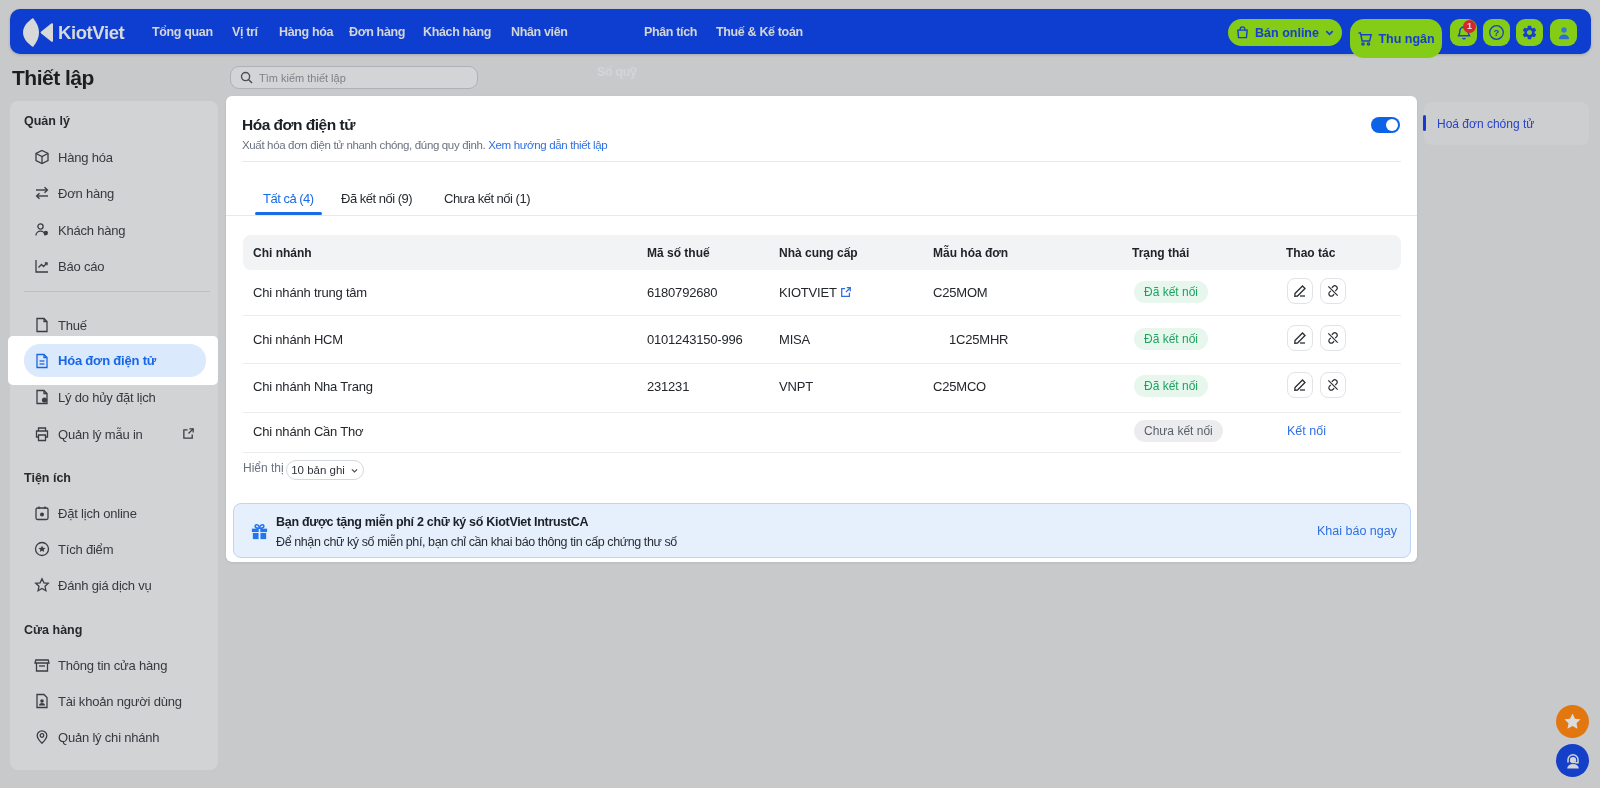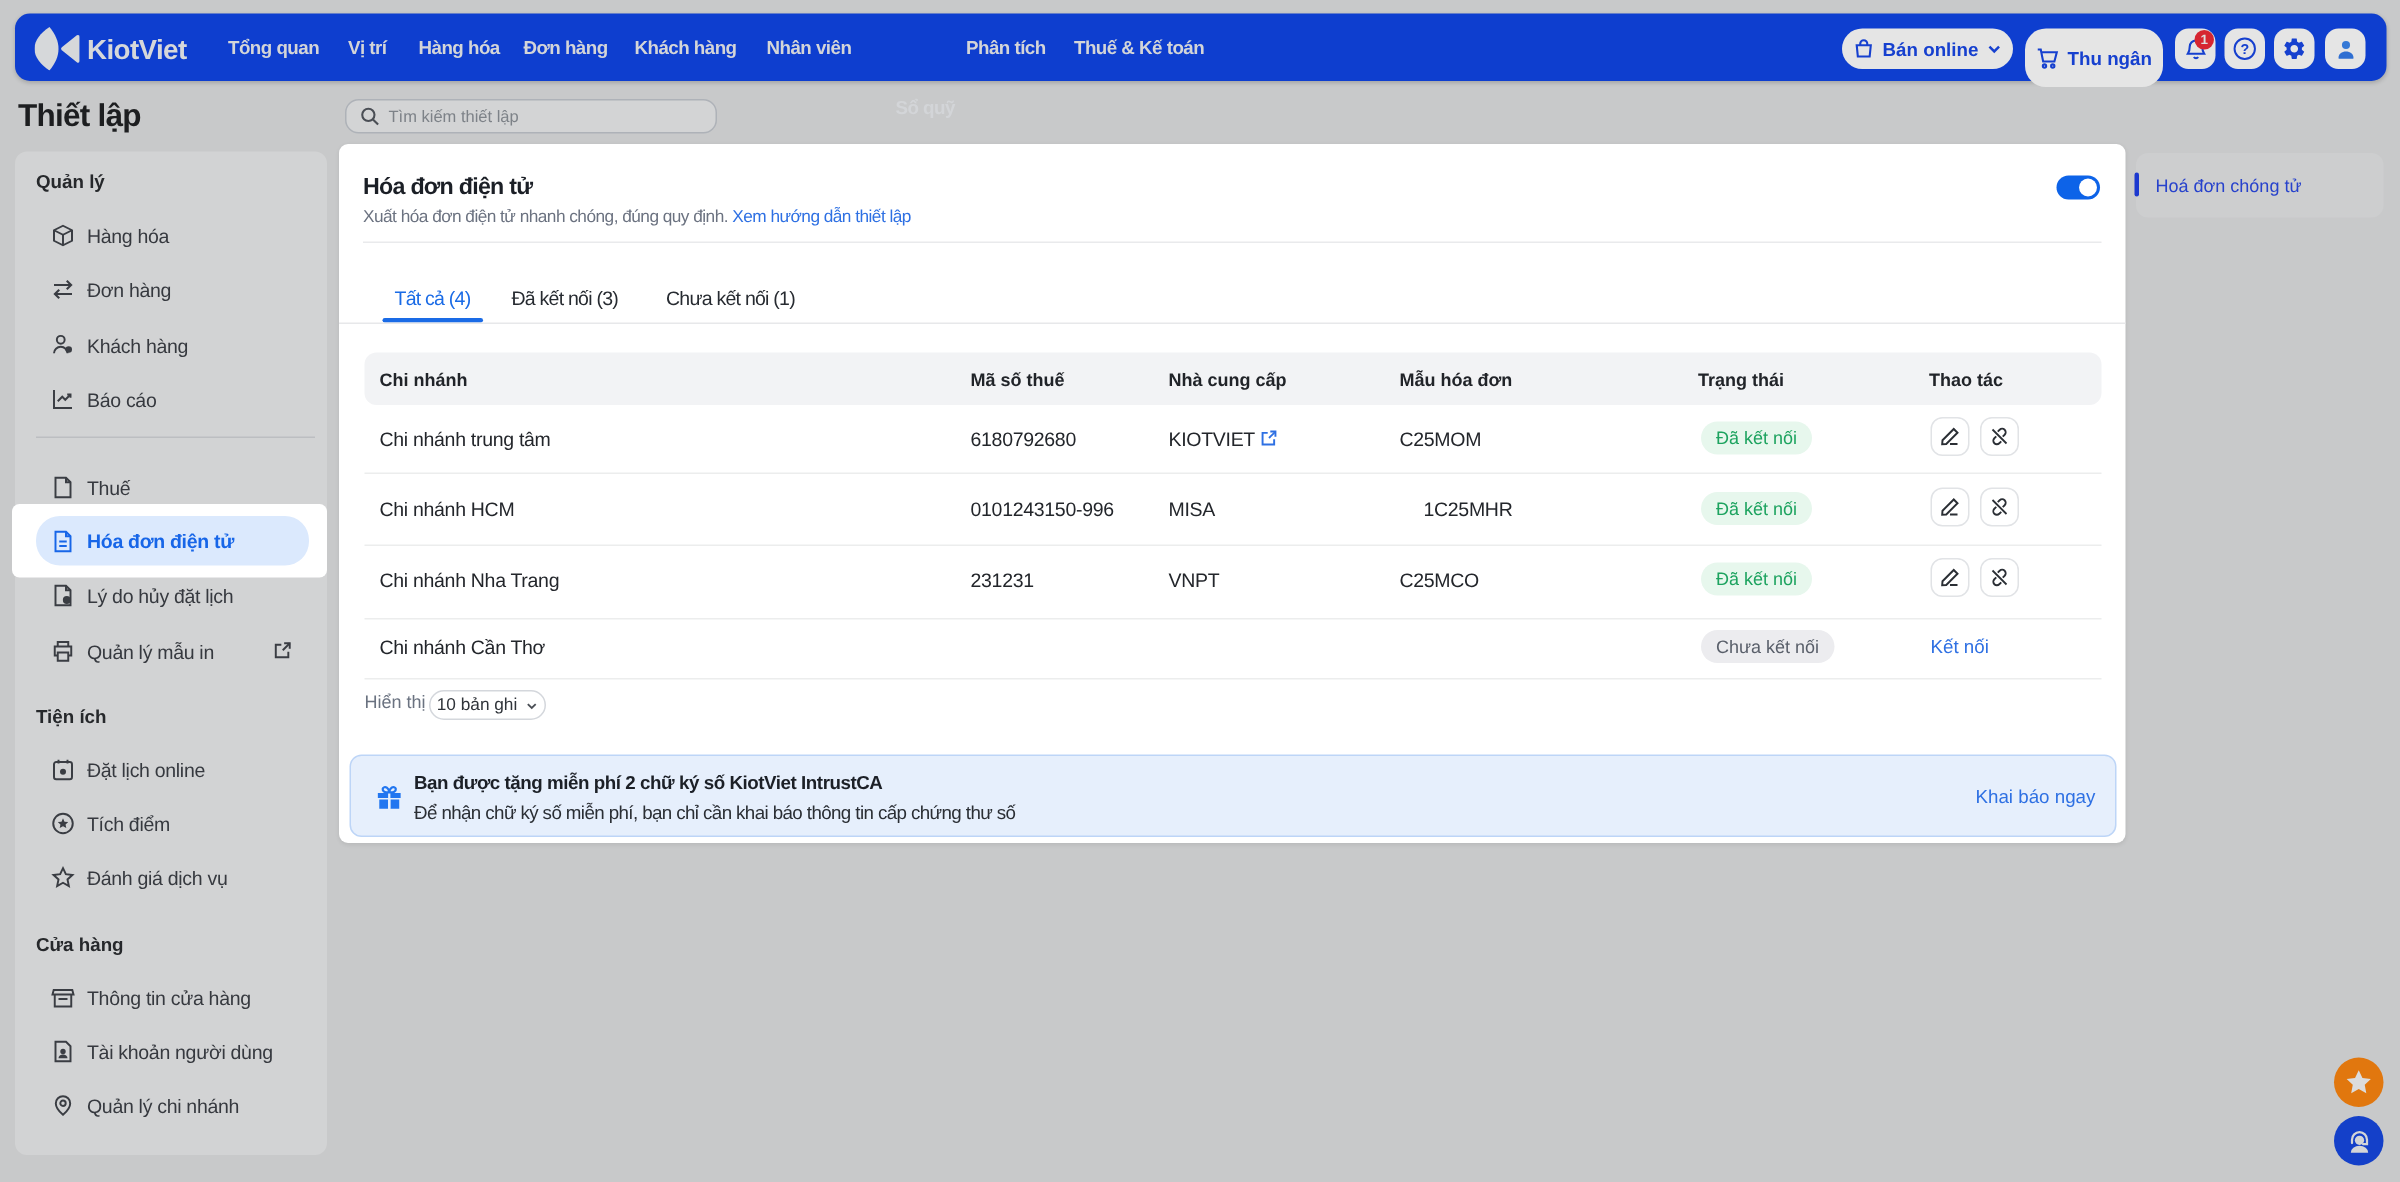--- a/index.html
+++ b/index.html
@@ -6,21 +6,21 @@
   html,body { width:1600px; height:788px; overflow:hidden; }
   body { background:#c8c9ca; font-family:"Liberation Sans", sans-serif; position:relative; }
   .abs { position:absolute; }
 
   
   #navbar { left:10px; top:9px; width:1581px; height:45px; background:#0e3ecf; border-radius:10px; box-shadow:0 1px 3px rgba(0,0,0,0.18); }
   #logo { left:23px; top:18px; width:30px; height:29px; }
   #logotext { left:58px; top:22px; color:#d6d8da; font-size:18.5px; font-weight:700; letter-spacing:-0.4px; }
   .navmenu { top:25px; color:#d3d5d8; font-size:12.5px; font-weight:700; letter-spacing:-0.35px; white-space:nowrap; }
 
-  .navbtn { background:#e5e5e5; color:#1640cf; display:flex; align-items:center; justify-content:center; }
+  .navbtn { background:#84cc16; color:#1640cf; display:flex; align-items:center; justify-content:center; }
   #btn-banonline { left:1228px; top:19px; width:114px; height:27px; border-radius:14px; font-size:12.5px; font-weight:700; gap:5px;}
   #btn-thungan { left:1350px; top:19px; width:92px; height:39px; border-radius:14px; font-size:12.5px; font-weight:700; gap:5px;}
   .sqbtn { width:27px; height:27px; border-radius:9px; top:19px; }
   #btn-bell { left:1450px; }
   #btn-help { left:1483px; }
   #btn-gear { left:1516px; }
   #btn-user { left:1550px; }
   #bellbadge { left:1463px; top:20px; width:13px; height:13px; background:#d62531; border-radius:7px; color:#dedede; font-size:9px; font-weight:700; text-align:center; line-height:13px; }
 
   
@@ -229,21 +229,21 @@
       <path d="M5.5 8 h5"></path>
       <path d="M5.5 11 h5"></path>
     </svg>Hóa đơn điện tử</div>
 
 <div id="card" class="abs">
   <div id="cardtitle" class="abs">Hóa đơn điện tử</div>
   <div id="cardsub" class="abs">Xuất hóa đơn điện tử nhanh chóng, đúng quy định. <a>Xem hướng dẫn thiết lập</a></div>
   <div id="toggle" class="abs"></div>
   <div id="carddiv1" class="abs"></div>
   <div id="tab1" class="abs tab">Tất cả (4)</div>
-  <div id="tab2" class="abs tab">Đã kết nối (3)</div>
+  <div id="tab2" class="abs tab">Đã kết nối (9)</div>
   <div id="tab3" class="abs tab">Chưa kết nối (1)</div>
   <div id="tabline" class="abs"></div>
   <div id="tabborder" class="abs"></div>
 
   <div id="thead" class="abs"></div>
   <div class="abs th c1">Chi nhánh</div>
   <div class="abs th c2">Mã số thuế</div>
   <div class="abs th c3">Nhà cung cấp</div>
   <div class="abs th c4">Mẫu hóa đơn</div>
   <div class="abs th c5">Trạng thái</div>

